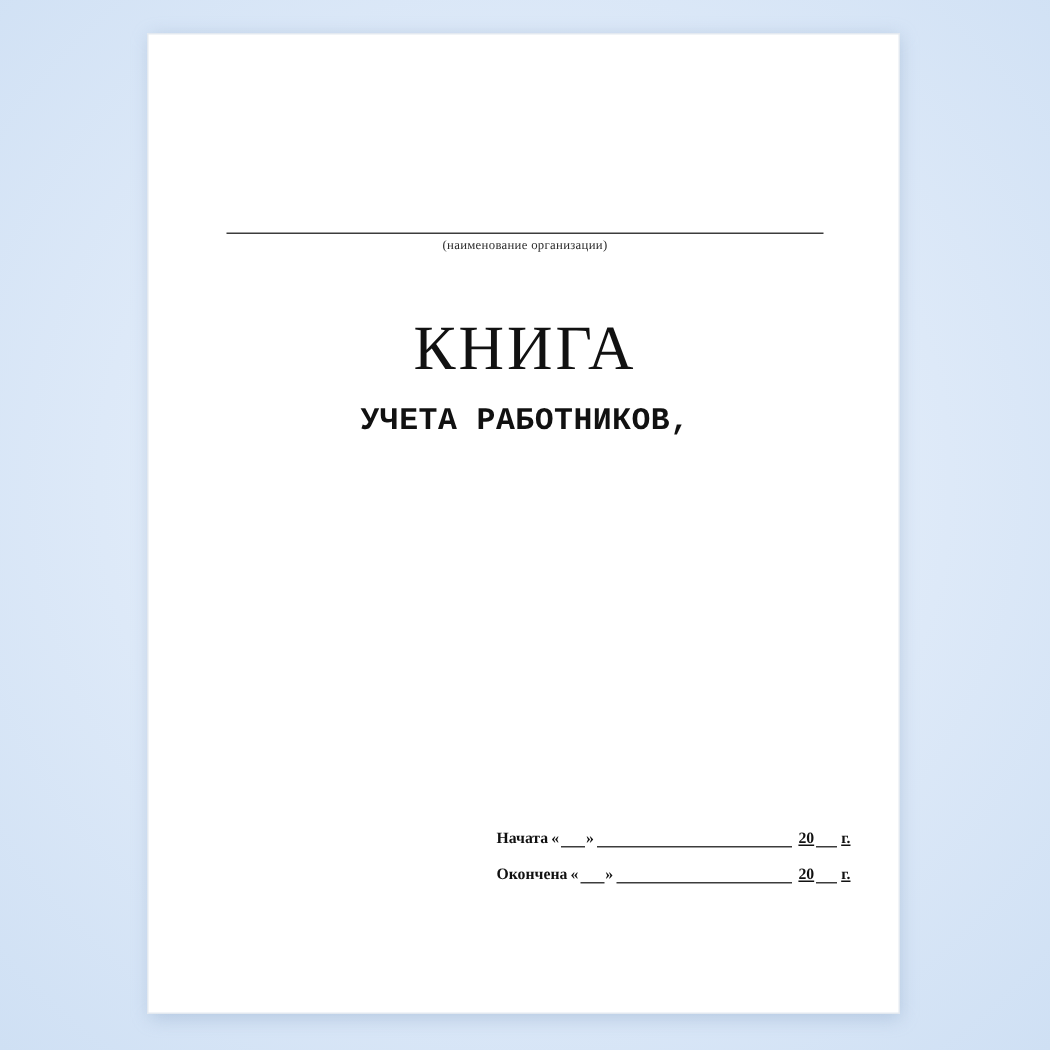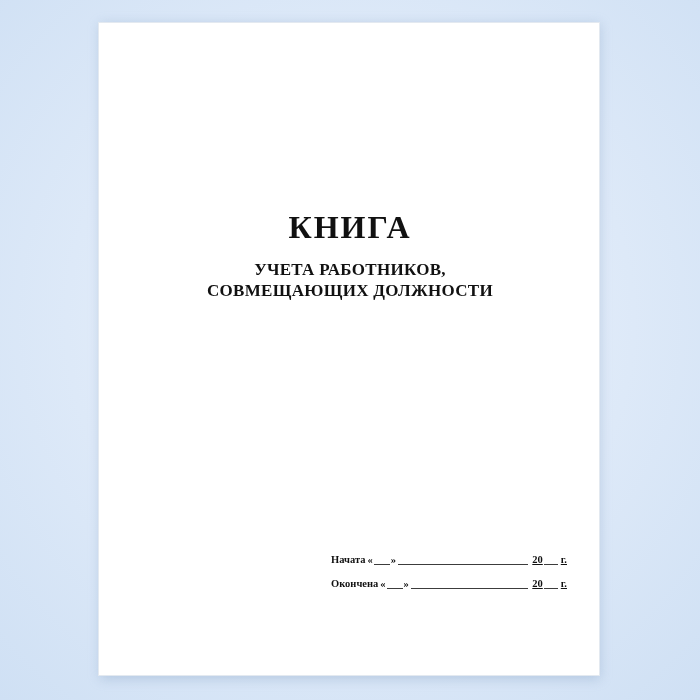--- a/index.html
+++ b/index.html
@@ -65,33 +65,33 @@
   }
   .title-block {
     position: absolute;
     left: 30px;
     top: 188px;
     width: 442px;
     text-align: center;
     color: #111111;
   }
   .title-main {
-    font-size: 32px;
-    font-weight: bold;
+    font-size: 42px;
+    font-weight: normal;
     letter-spacing: 2px;
     line-height: 1.05;
     font-family: "Liberation Serif", serif;
   }
   .title-sub {
     margin-top: 14px;
-    font-size: 17px;
+    font-size: 21px;
     font-weight: bold;
     line-height: 1.28;
     letter-spacing: 0.3px;
-    font-family: Liberation Serif, serif;
+    font-family: Liberation Mono, monospace;
   }
   .title-sub .l3 {
     display: block;
   }
   .footer-block {
     position: absolute;
     left: 232px;
     top: 530px;
     width: 236px;
     font-size: 10.5px;
@@ -138,26 +138,29 @@
 </style>
 </head>
 <body>
 
 <div id="stage">
   <div class="backdrop"></div>
   <div class="page-shadow"></div>
 
   <div class="page">
 
+    <div class="org-line-wrap">
+      <div class="org-rule"></div>
+      <div class="org-caption">(наименование организации)</div>
+    </div>
 
     <div class="title-block">
       <div class="title-main">КНИГА</div>
       <div class="title-sub">
         <span class="l3">УЧЕТА РАБОТНИКОВ,</span>
-        <span class="l3">СОВМЕЩАЮЩИХ ДОЛЖНОСТИ</span>
       </div>
     </div>
 
     <div class="footer-block">
 
       <div class="footer-row">
         <span class="footer-label">Начата</span>
         <span class="footer-quote">«</span>
         <span class="footer-small-fill"></span>
         <span class="footer-quote">»</span>

